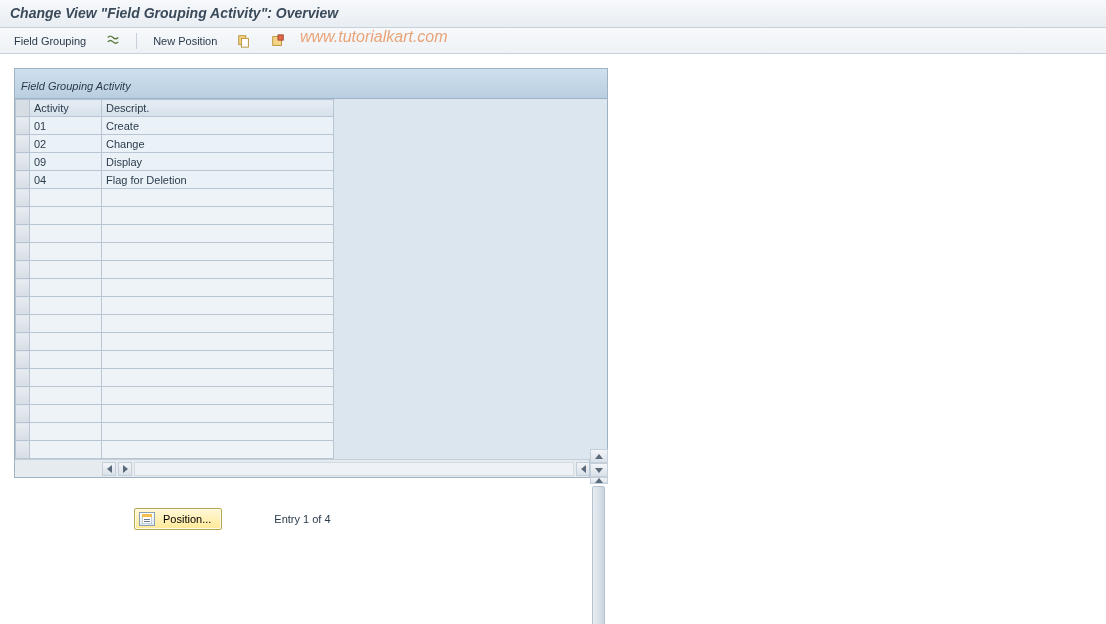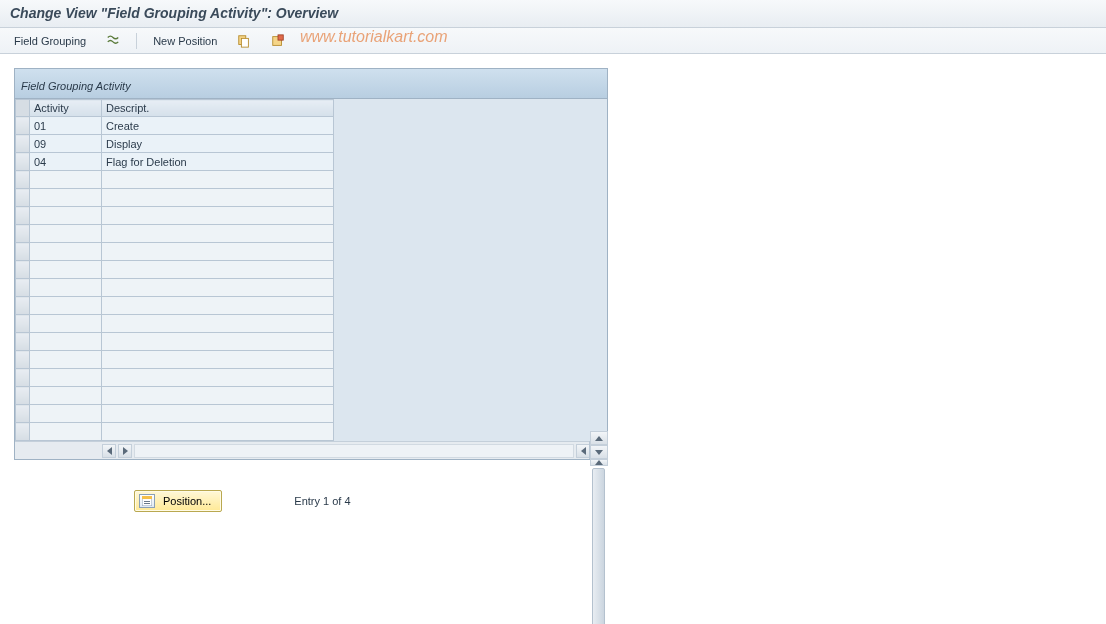--- a/index.html
+++ b/index.html
@@ -124,21 +124,21 @@
   .hscroll-row .arrow-left, .hscroll-row .arrow-right {
     width: 14px; height: 14px; background: linear-gradient(#f2f5f8,#d9e0e7);
     border: 1px solid #c4cfda; display:flex;align-items:center;justify-content:center;
     margin: 0 1px;
   }
   .arrow-left::before { content:""; border-top:4px solid transparent;border-bottom:4px solid transparent;border-right:5px solid #5a6a7a;}
   .arrow-right::before { content:""; border-top:4px solid transparent;border-bottom:4px solid transparent;border-left:5px solid #5a6a7a;}
   .hscroll-row .htrack { flex:1; height:14px; background:#eef2f6; border:1px solid #d2dae2; margin:0 1px;}
   .footer {
     margin-top: 30px;
-    display: flex; align-items: center; gap: 20px;
+    display: flex; align-items: center; 
     padding-left: 120px;
     text-align: right;
   }
   .pos-btn {
     display: inline-flex; align-items: center;
     height: 22px;
     background: linear-gradient(#fff8d8,#ffe996);
     border: 1px solid #b9a850;
     border-radius: 2px;
     padding: 0 10px 0 4px;
@@ -210,20 +210,25 @@
             </tr>
           </thead>
           <tbody id="grid-body">
               <tr>
                 <td class="rowsel"></td>
                 <td class="cell">01</td>
                 <td class="cell">Create</td>
               </tr>
               <tr>
                 <td class="rowsel"></td>
+                <td class="cell">02</td>
+                <td class="cell">Change</td>
+              </tr>
+              <tr>
+                <td class="rowsel"></td>
                 <td class="cell">09</td>
                 <td class="cell">Display</td>
               </tr>
               <tr>
                 <td class="rowsel"></td>
                 <td class="cell">04</td>
                 <td class="cell">Flag for Deletion</td>
               </tr>
               <tr class="empty">
                 <td class="rowsel"></td>

